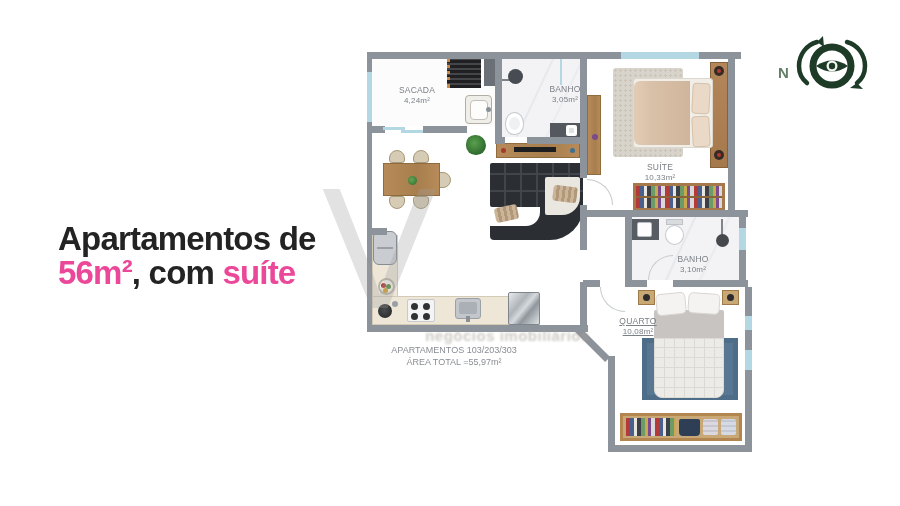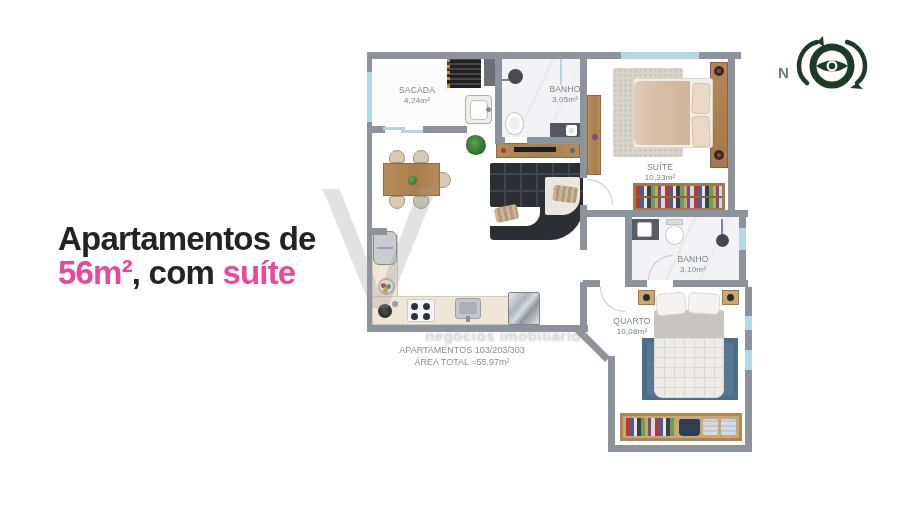--- a/index.html
+++ b/index.html
@@ -211,26 +211,26 @@
       <span class="ar">3,05m²</span>
     </div>
     <div class="a lbl" style="left:263px;top:124px;width:64px;">
       <span class="nm">SUÍTE</span>
       <span class="ar">10,33m²</span>
     </div>
     <div class="a lbl" style="left:300px;top:216px;width:56px;">
       <span class="nm">BANHO</span>
       <span class="ar">3,10m²</span>
     </div>
-    <div class="a lbl" style="left:242px;top:278px;width:50px;">
+    <div class="a lbl" style="left:248px;top:278px;width:50px;text-decoration:underline;">
       <span class="nm">QUARTO</span>
       <span class="ar">10,08m²</span>
     </div>
 
-    <div class="a footer" style="left:12px;top:306px;width:170px;text-align:center;">
+    <div class="a footer" style="left:4px;top:306px;width:170px;text-align:center;">
       <div>APARTAMENTOS 103/203/303</div>
       <div>ÁREA TOTAL =55,97m²</div>
     </div>
   </div>
 
   <div class="a wm" style="left:322px;top:162px;font-size:172px;line-height:1;font-weight:400;">V</div>
   <div class="a" style="left:400px;top:279px;width:215px;font-size:15px;font-weight:bold;letter-spacing:.5px;text-align:center;color:rgba(168,160,150,0.55);filter:blur(0.8px);margin-top:48px;">negócios imobiliários</div>
 
 </div>
 

